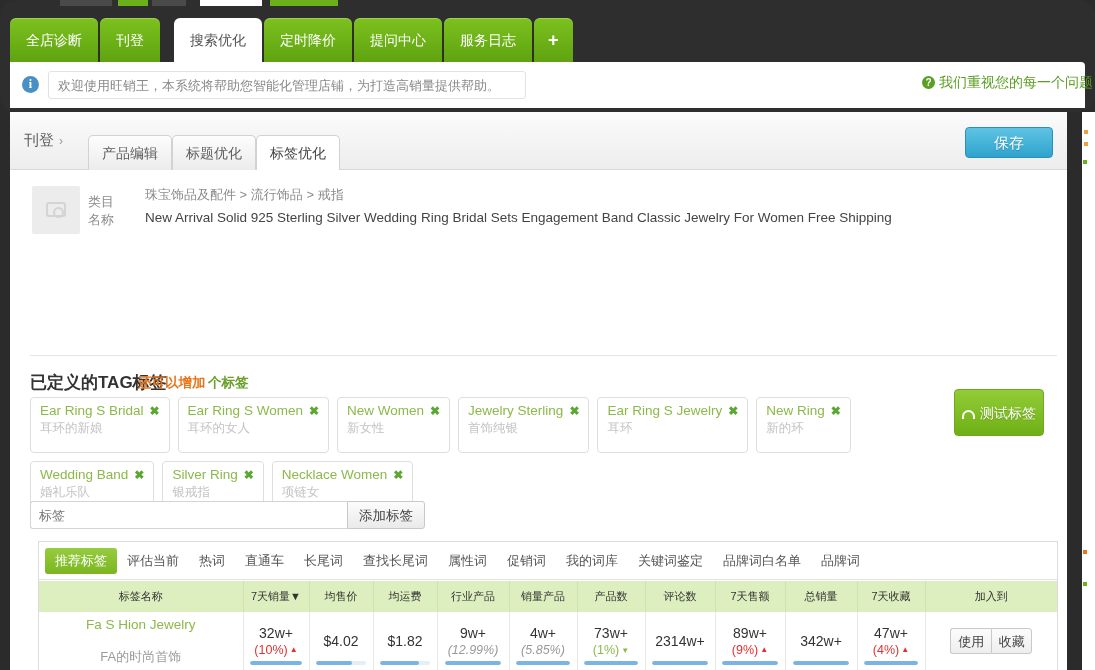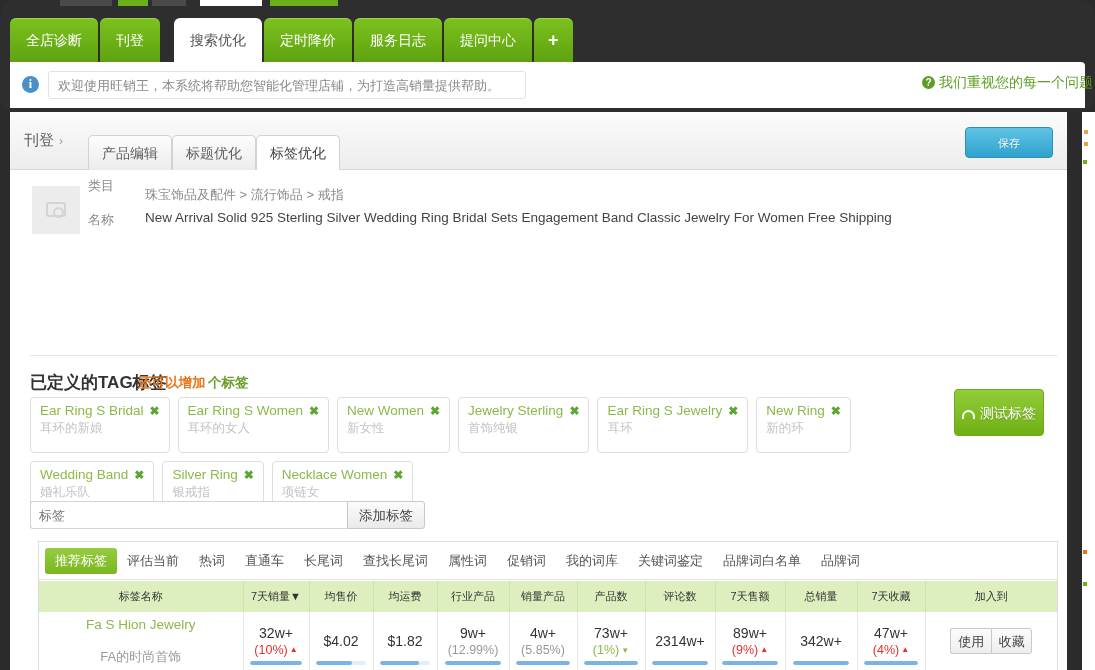--- a/index.html
+++ b/index.html
@@ -88,41 +88,41 @@
     border-radius:5px 5px 0 0;
     background:linear-gradient(to bottom,#fdfdfd 0%,#ececec 100%);
     color:#5e5e5e; font-size:14px; line-height:34px; padding:0 13px;
     cursor:pointer; white-space:nowrap;
   }
   .stab.active { background:#fff; color:#444; }
   #save-btn {
     position:absolute; right:14px; top:15px; width:88px; height:31px;
     border:1px solid #2d8fb5; border-radius:4px;
     background:linear-gradient(to bottom,#5fc3e4 0%,#2fa3cd 100%);
-    color:#fff; font-size:11px; line-height:30px; text-align:center; cursor:pointer;
+    color:#fff; font-size:15px; line-height:30px; text-align:center; cursor:pointer;
     text-shadow:0 1px 1px rgba(0,0,0,.2);
   }
 
   
   #prod-info { position:absolute; left:0; top:59px; width:1057px; height:80px; }
   #prod-thumb {
     position:absolute; left:22px; top:15px; width:48px; height:48px;
     background:#ececec; border-radius:2px;
   }
   #prod-thumb .cam {
     position:absolute; left:14px; top:16px; width:20px; height:15px;
     border:2px solid #d4d4d4; border-radius:3px;
   }
   #prod-thumb .cam:after {
     content:""; position:absolute; left:5px; top:3px; width:7px; height:7px;
     border:2px solid #d4d4d4; border-radius:50%;
   }
   .pi-label { position:absolute; left:78px; color:#8b8b8b; font-size:13px; }
   .pi-value { position:absolute; left:135px; font-size:13px; }
-  #cat-label { top:6px; }
+  #cat-label { top:22px; }
   #cat-value { top:15px; color:#8b8b8b; }
   #name-label { top:40px; }
   #name-value { top:39px; color:#444; font-size:13.5px; white-space:nowrap; }
 
   
   #div1 { position:absolute; left:20px; top:243px; width:1027px; height:1px; background:#e6e6e6; }
 
   
   #tag-heading { position:absolute; left:20px; top:259px; font-size:17px; font-weight:bold; color:#333; }
   #tag-heading-sub { position:absolute; left:128px; top:262px; font-size:13.5px; font-weight:bold; color:#e8751a; }
@@ -195,21 +195,21 @@
     height:59px; border-right:1px solid #e8e8e8; border-bottom:1px solid #e8e8e8;
     text-align:center; vertical-align:middle; position:relative; padding:0;
   }
   tbody td:last-child { border-right:none; }
   .kwname { color:#8cb94a; font-size:13.5px; }
   .kwcn { color:#9b9b9b; font-size:13px; margin-top:16px; }
   .big { font-size:14px; color:#333; }
   .pct { font-size:12.5px; margin-top:2px; }
   .pct.up { color:#e03030; }
   .pct.down { color:#8cb94a; }
-  .pct.grey { color:#999; }
+  .pct.grey { color:#999;font-style:italic; }
   .arrow-up:after { content:"\25B2"; font-size:8px; margin-left:2px; vertical-align:2px; }
   .arrow-down:after { content:"\25BC"; font-size:8px; margin-left:2px; vertical-align:1px; }
   .bar {
     position:absolute; left:10%; bottom:6px; width:80%; height:4px;
     background:#e4eef8; border-radius:2px; overflow:hidden;
   }
   .bar i { display:block; height:4px; background:#7bb3e3; border-radius:2px; }
   .act { display:inline-block; }
   .act b {
     display:inline-block; width:41px; height:26px; border:1px solid #c9c9c9;
@@ -228,22 +228,22 @@
       <div class="ghost-tab" style="left: 118px; width: 30px; background: rgb(107, 176, 26);"></div>
       <div class="ghost-tab" style="left: 152px; width: 34px; background: rgb(74, 74, 74);"></div>
       <div class="ghost-tab" style="left: 200px; width: 62px; background: rgb(255, 255, 255);"></div>
       <div class="ghost-tab" style="left: 270px; width: 68px; background: rgb(107, 176, 26);"></div>
     </div>
   <div id="main-tabs">
       <div class="mtab">全店诊断</div>
       <div class="mtab">刊登</div>
       <div class="mtab active">搜索优化</div>
       <div class="mtab">定时降价</div>
+      <div class="mtab">提问中心</div>
       <div class="mtab">服务日志</div>
-      <div class="mtab">提问中心</div>
       <div class="mtab plus">+</div>
     </div>
 
   <div id="notice-bar">
     <div id="notice-icon">i</div>
     <div id="notice-box">欢迎使用旺销王，本系统将帮助您智能化管理店铺，为打造高销量提供帮助。</div>
     <div id="notice-right">
       <span class="q">?</span><span>我们重视您的每一个问题</span>
     </div>
   </div>

